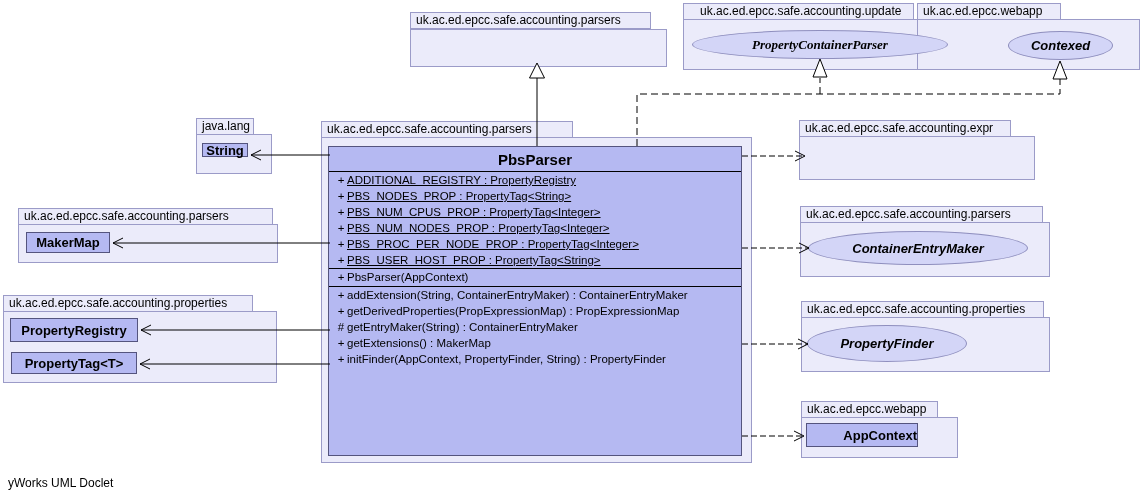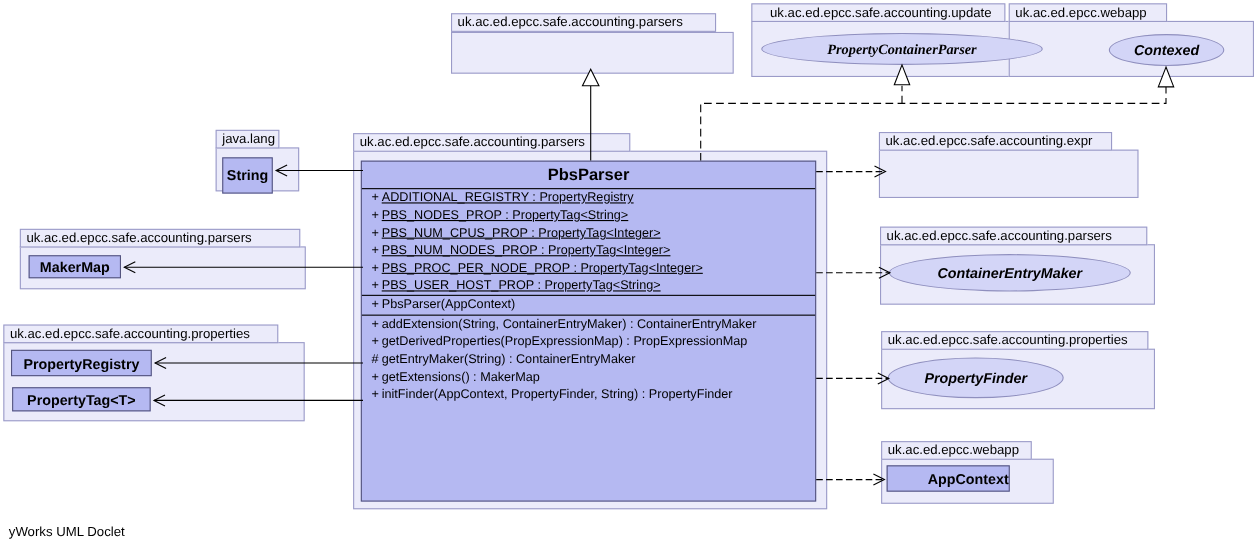--- a/index.html
+++ b/index.html
@@ -50,21 +50,21 @@
     </div>
 
   <div class="tab" style="left:917px;top:3px;width:144px;"><span>uk.ac.ed.epcc.webapp</span></div>
   <div class="pkgbody" style="left:917px;top:19px;width:223px;height:51px;"></div>
   <div class="ifacenode" style="left:1008px;top:31px;width:105px;height:29px;">
       <span>Contexed</span>
     </div>
 
   <div class="tab" style="left:196px;top:118px;width:58px;"><span>java.lang</span></div>
   <div class="pkgbody" style="left:196px;top:134px;width:76px;height:40px;"></div>
-  <div class="clsnode" style="left:202px;top:143px;width:46px;height:33px;">
+  <div class="clsnode" style="left:202px;top:143px;width:46px;height:14px;">
       <span>String</span>
     </div>
 
   <div class="tab" style="left:18px;top:208px;width:255px;"><span>uk.ac.ed.epcc.safe.accounting.parsers</span></div>
   <div class="pkgbody" style="left:18px;top:224px;width:260px;height:39px;"></div>
   <div class="clsnode" style="left:26px;top:232px;width:84px;height:21px;">
       <span>MakerMap</span>
     </div>
 
   <div class="tab" style="left:3px;top:295px;width:250px;"><span>uk.ac.ed.epcc.safe.accounting.properties</span></div>

